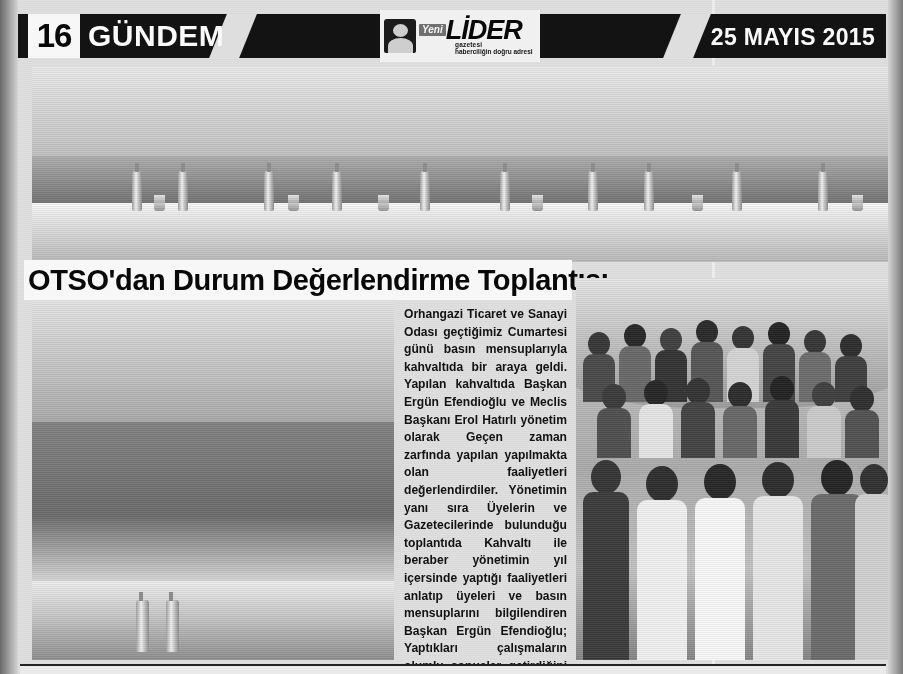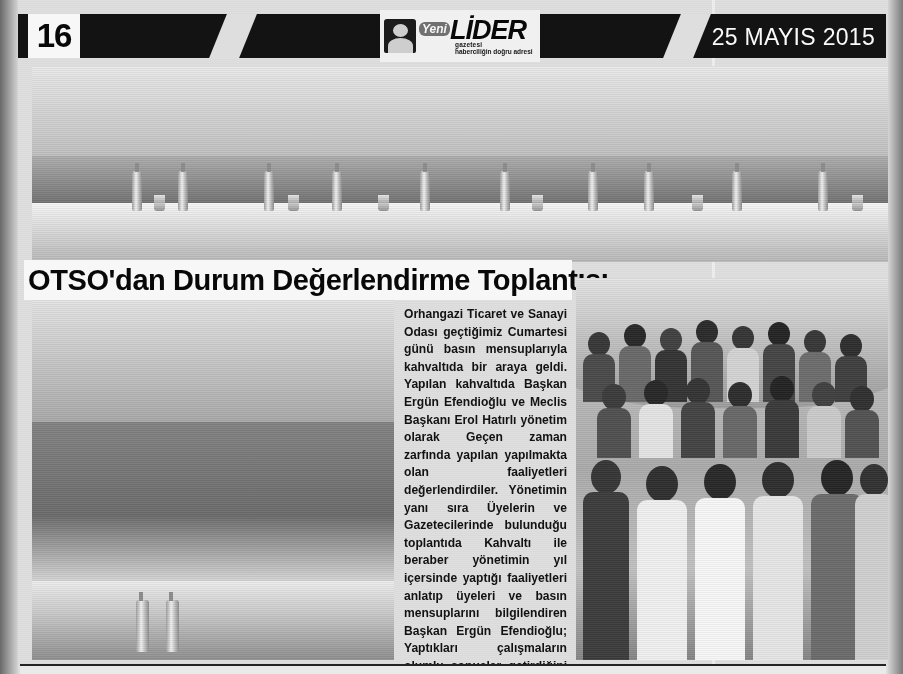--- a/index.html
+++ b/index.html
@@ -73,21 +73,21 @@
     font-size: 30px;
     font-weight: bold;
     letter-spacing: 0.5px;
     line-height: 38px;
   }
   .masthead-date {
     position: absolute;
     right: 28px; top: 18px;
     color: #f2f1ed;
     font-size: 23px;
-    font-weight: normal;
+    font-weight: bold;
     letter-spacing: 0.3px;
     line-height: 38px;
   }
 
   
   .logo-wrap {
     position: absolute;
     left: 380px; top: 10px;
     width: 160px; height: 52px;
     background: #e9e8e4;
@@ -121,25 +121,25 @@
     background: #c9c8c4;
   }
   .logo-text {
     margin-left: 3px;
     line-height: 1;
   }
   .logo-yeni {
     display: inline-block;
     background: #8b5cf6;
     color: #ededea;
-    font-size: 12px;
+    font-size: 10px;
     font-weight: bold;
     font-style: italic;
     padding: 1px 3px;
-    border-radius: 6px;
+    border-radius: 1px;
     transform: translateY(-6px);
   }
   .logo-lider {
     display: inline-block;
     color: #111;
     font-size: 27px;
     font-weight: bold;
     font-style: italic;
     letter-spacing: -1px;
   }
@@ -377,20 +377,21 @@
   <div class="paper"></div>
   <div class="edge-left"></div>
   <div class="edge-right"></div>
   <div class="fold"></div>
 
   <div class="masthead"></div>
   <div class="masthead-skew-l"></div>
   <div class="masthead-skew-r"></div>
 
   <div class="page-number">16</div>
+  <div class="section-title">GÜNDEM</div>
   <div class="masthead-date">25 MAYIS 2015</div>
 
   <div class="logo-wrap">
     <div class="logo-portrait"></div>
     <div class="logo-text">
       <span class="logo-yeni">Yeni</span><span class="logo-lider">LİDER</span>
       <span class="logo-sub">gazetesi</span>
       <span class="logo-sub2">haberciliğin doğru adresi</span>
     </div>
   </div>

